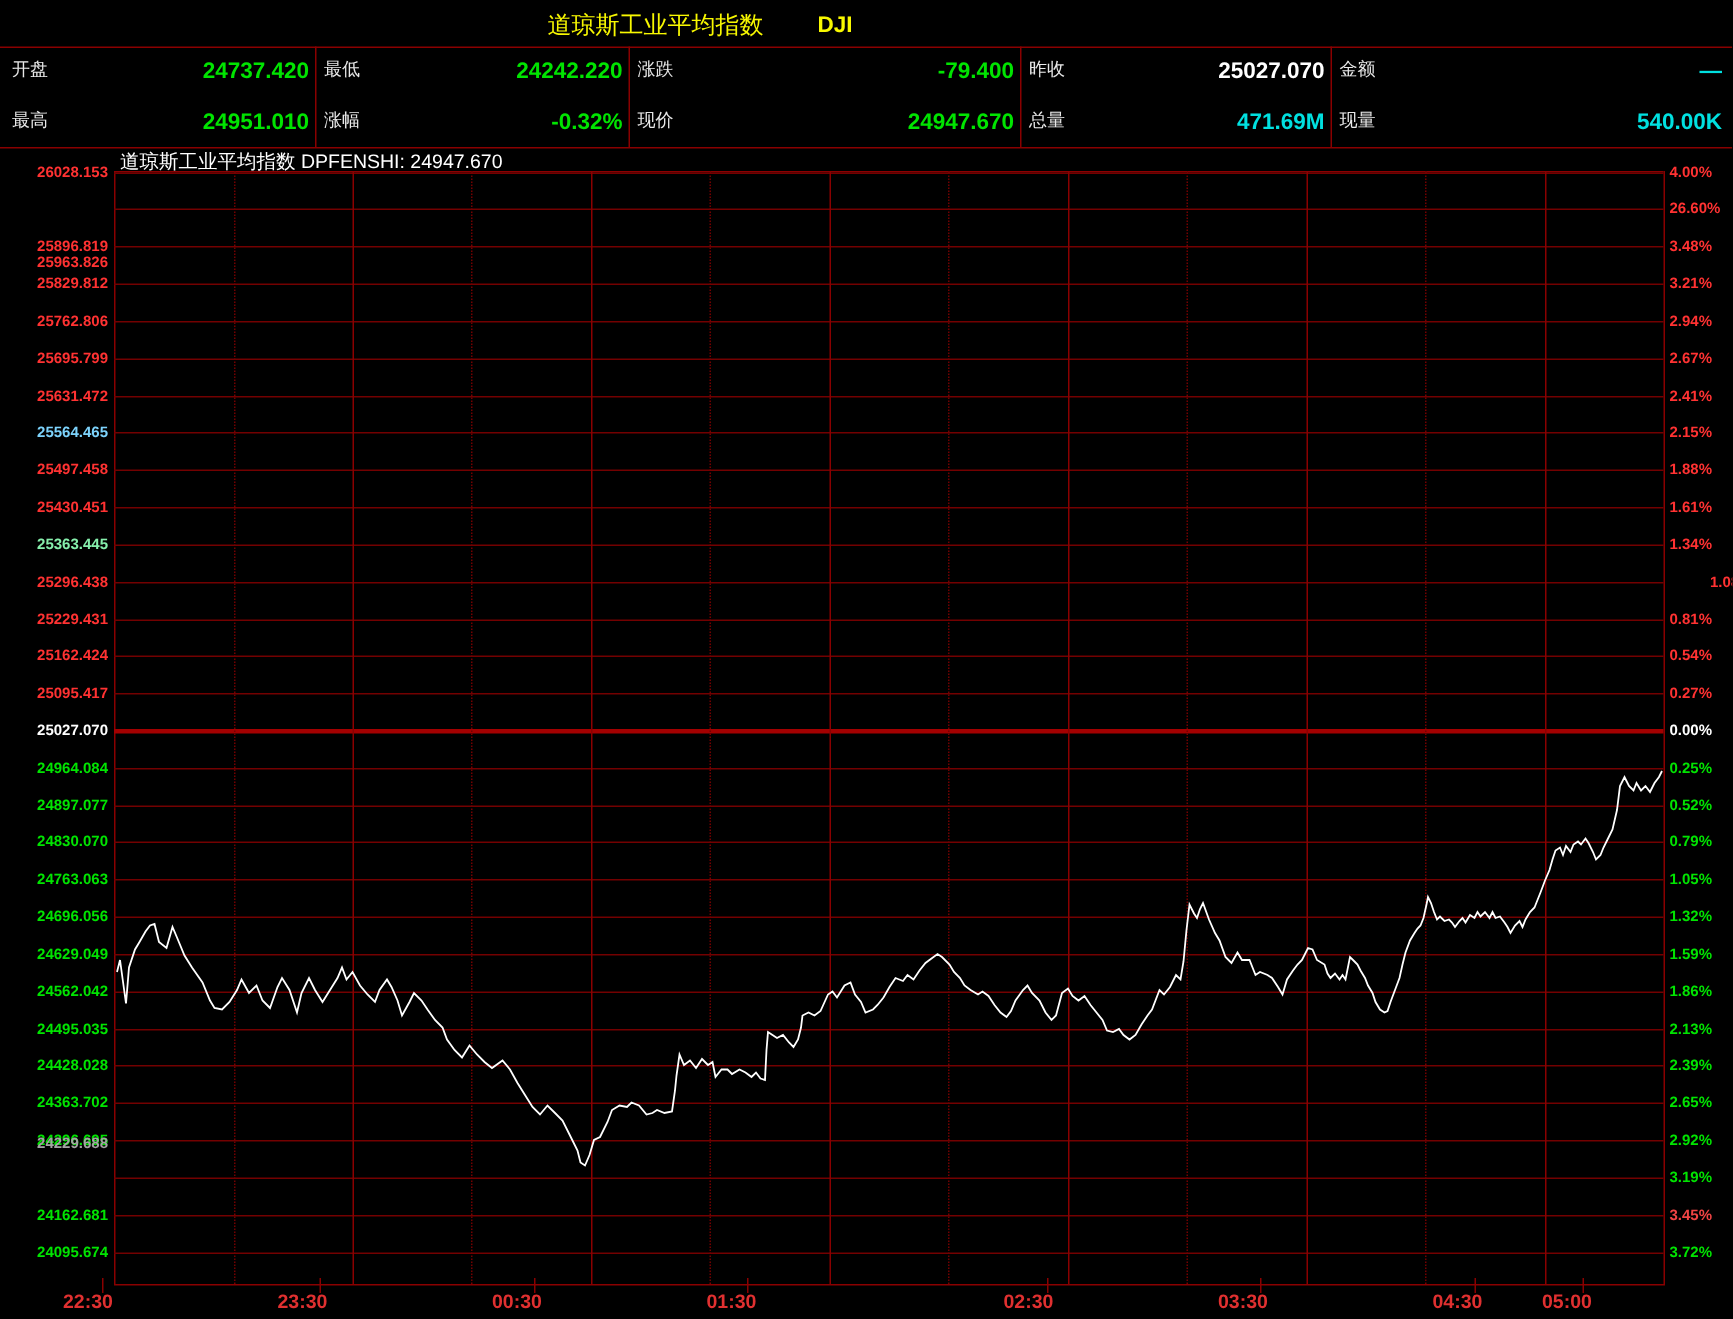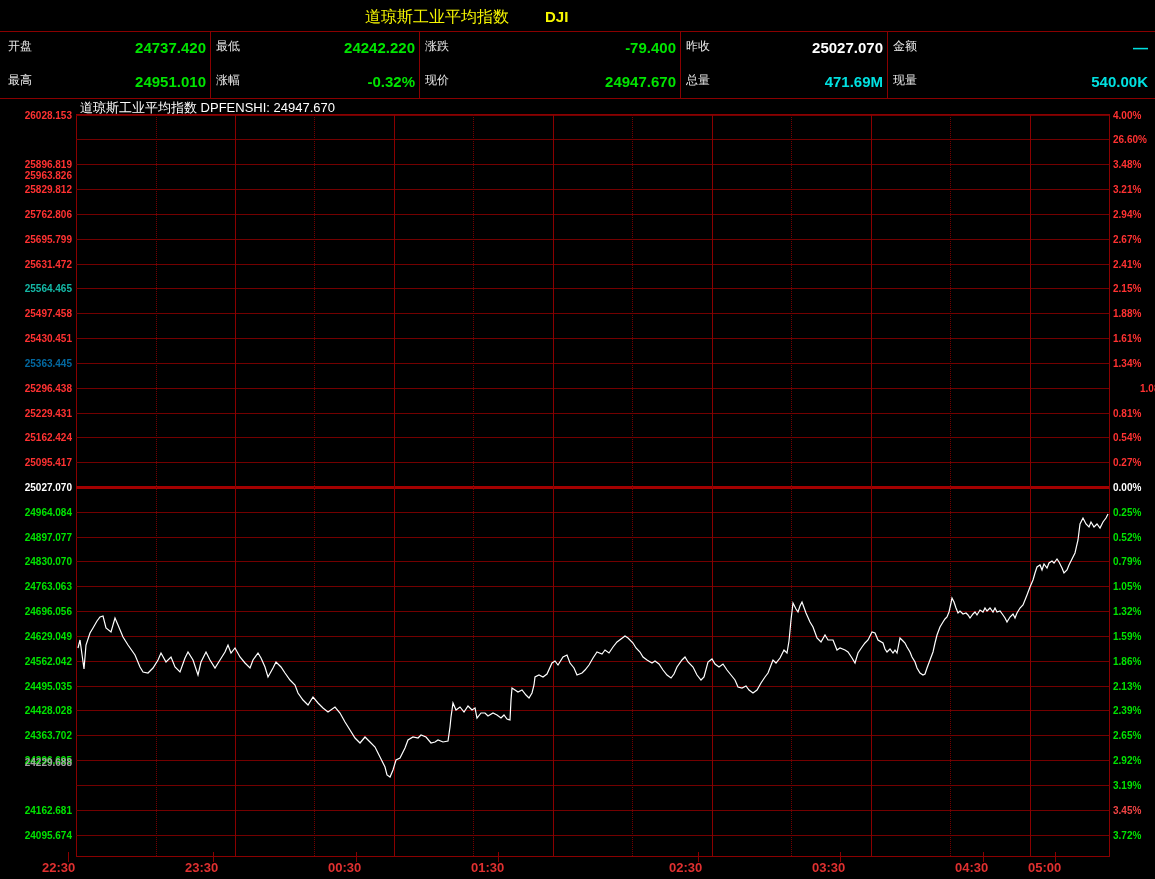--- a/index.html
+++ b/index.html
@@ -78,30 +78,30 @@
     <div class="abs" style="left: 76px; top: 213.8px; width: 1033px; height: 1px; background: rgb(115, 0, 0);"></div>
     <div class="axis-label" style="right: 1083px; top: 207.8px; color: rgb(255, 50, 50); text-align: right;">25762.806</div>
     <div class="axis-label" style="left: 1113px; top: 207.8px; color: rgb(255, 50, 50);">2.94%</div>
     <div class="abs" style="left: 76px; top: 238.6px; width: 1033px; height: 1px; background: rgb(115, 0, 0);"></div>
     <div class="axis-label" style="right: 1083px; top: 232.6px; color: rgb(255, 50, 50); text-align: right;">25695.799</div>
     <div class="axis-label" style="left: 1113px; top: 232.6px; color: rgb(255, 50, 50);">2.67%</div>
     <div class="abs" style="left: 76px; top: 263.5px; width: 1033px; height: 1px; background: rgb(115, 0, 0);"></div>
     <div class="axis-label" style="right: 1083px; top: 257.5px; color: rgb(255, 50, 50); text-align: right;">25631.472</div>
     <div class="axis-label" style="left: 1113px; top: 257.5px; color: rgb(255, 50, 50);">2.41%</div>
     <div class="abs" style="left: 76px; top: 288.3px; width: 1033px; height: 1px; background: rgb(115, 0, 0);"></div>
-    <div class="axis-label" style="right: 1083px; top: 282.3px; color: #14b8a6; text-align: left;">25564.465</div>
+    <div class="axis-label" style="right: 1083px; top: 282.3px; color: #7dd3fc; text-align: left;">25564.465</div>
     <div class="axis-label" style="left: 1113px; top: 282.3px; color: rgb(255, 50, 50);">2.15%</div>
     <div class="abs" style="left: 76px; top: 313.1px; width: 1033px; height: 1px; background: rgb(115, 0, 0);"></div>
     <div class="axis-label" style="right: 1083px; top: 307.1px; color: rgb(255, 50, 50); text-align: center;">25497.458</div>
     <div class="axis-label" style="left: 1113px; top: 307.1px; color: rgb(255, 50, 50);">1.88%</div>
     <div class="abs" style="left: 76px; top: 338px; width: 1033px; height: 1px; background: rgb(115, 0, 0);"></div>
     <div class="axis-label" style="right: 1083px; top: 332px; color: rgb(255, 50, 50); text-align: right;">25430.451</div>
     <div class="axis-label" style="left: 1113px; top: 332px; color: rgb(255, 50, 50);">1.61%</div>
     <div class="abs" style="left: 76px; top: 362.8px; width: 1033px; height: 1px; background: rgb(115, 0, 0);"></div>
-    <div class="axis-label" style="right: 1083px; top: 356.8px; color: #0369a1; text-align: right;">25363.445</div>
+    <div class="axis-label" style="right: 1083px; top: 356.8px; color: #86efac; text-align: right;">25363.445</div>
     <div class="axis-label" style="left: 1113px; top: 356.8px; color: rgb(255, 50, 50);">1.34%</div>
     <div class="abs" style="left: 76px; top: 387.6px; width: 1033px; height: 1px; background: rgb(115, 0, 0);"></div>
     <div class="axis-label" style="right: 1083px; top: 381.6px; color: rgb(255, 50, 50); text-align: right;">25296.438</div>
     <div class="axis-label" style="left: 1113px; top: 381.6px; color: rgb(255, 50, 50); margin-left: 27px;">1.08%</div>
     <div class="abs" style="left: 76px; top: 412.5px; width: 1033px; height: 1px; background: rgb(115, 0, 0);"></div>
     <div class="axis-label" style="right: 1083px; top: 406.5px; color: rgb(255, 50, 50); text-align: right;">25229.431</div>
     <div class="axis-label" style="left: 1113px; top: 406.5px; color: rgb(255, 50, 50);">0.81%</div>
     <div class="abs" style="left: 76px; top: 437.3px; width: 1033px; height: 1px; background: rgb(115, 0, 0);"></div>
     <div class="axis-label" style="right: 1083px; top: 431.3px; color: rgb(255, 50, 50); text-align: right;">25162.424</div>
     <div class="axis-label" style="left: 1113px; top: 431.3px; color: rgb(255, 50, 50);">0.54%</div>

